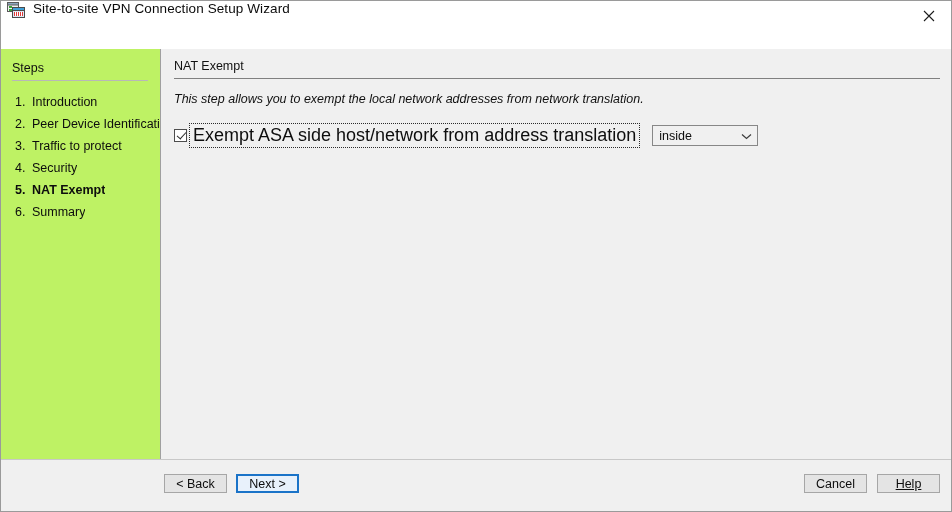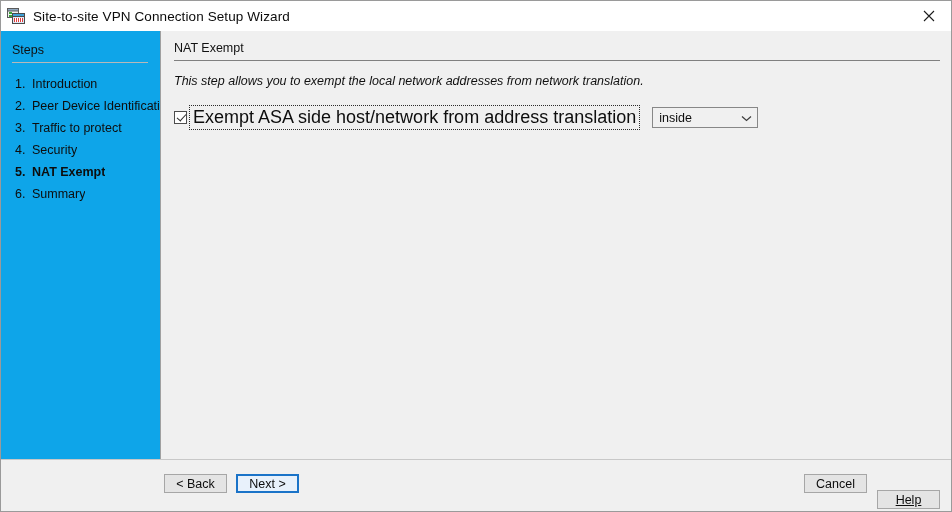--- a/index.html
+++ b/index.html
@@ -23,25 +23,24 @@
     box-sizing: border-box;
     border: 1px solid #9a9a9a;
     background: #ffffff;
     display: flex;
     flex-direction: column;
   }
 
   
   #titlebar {
     position: relative;
-    height: 30px;
+    height: 48px;
     min-height: 30px;
     background: #ffffff;
     display: flex;
-    align-items: center;
     padding-left: 6px;
   }
   #app-icon {
     width: 18px;
     height: 18px;
     margin-right: 8px;
     flex: 0 0 auto;
     position: relative;
   }
   #title-text {
@@ -67,21 +66,21 @@
   #body-area {
     flex: 1 1 auto;
     display: flex;
     position: relative;
     min-height: 0;
   }
 
   #sidebar {
     width: 160px;
     flex: 0 0 160px;
-    background: #0ea5e9;
+    background: #bef264;
     box-sizing: border-box;
     border-right: 1px solid #a0a0a0;
     padding: 12px 0 0 0;
     position: relative;
   }
   #steps-heading {
     font-size: 12.5px;
     color: #111111;
     padding: 0 10px 5px 11px;
   }
@@ -238,21 +237,21 @@
     padding: 0 8px;
     user-select: none;
   }
   .btn.focused {
     border: 2px solid #1a73c8;
     background: #e8f1fb;
   }
   #back-button  { position: absolute; left: 163px; top: 14px; width: 63px; }
   #next-button  { position: absolute; left: 235px; top: 14px; width: 63px; }
   #cancel-button{ position: absolute; left: 803px; top: 14px; width: 63px; }
-  #help-button  { position: absolute; left: 876px; top: 30px; width: 63px; text-decoration: underline; }
+  #help-button  { position: absolute; left: 876px; top: 14px; width: 63px; text-decoration: underline; }
 </style>
 </head>
 <body>
 
 <div id="window">
 
   <div id="titlebar">
     <span id="app-icon">
       <svg width="18" height="18" viewBox="0 0 18 18">
         <rect x="0.5" y="1.5" width="11" height="9" fill="#f2f2f2" stroke="#5a5a5a" stroke-width="1"></rect>

